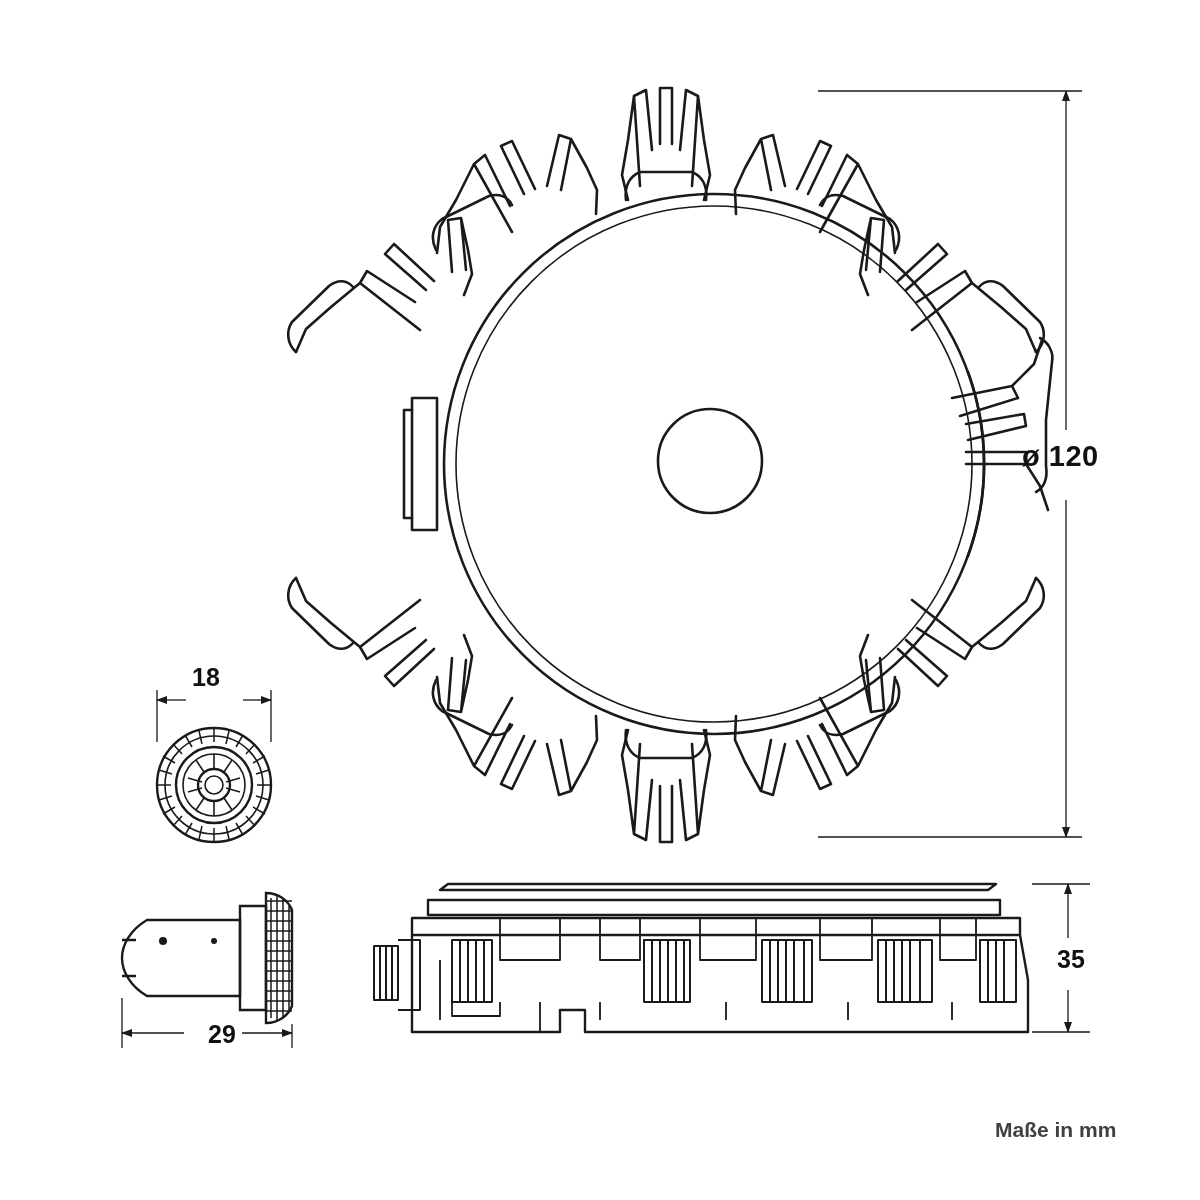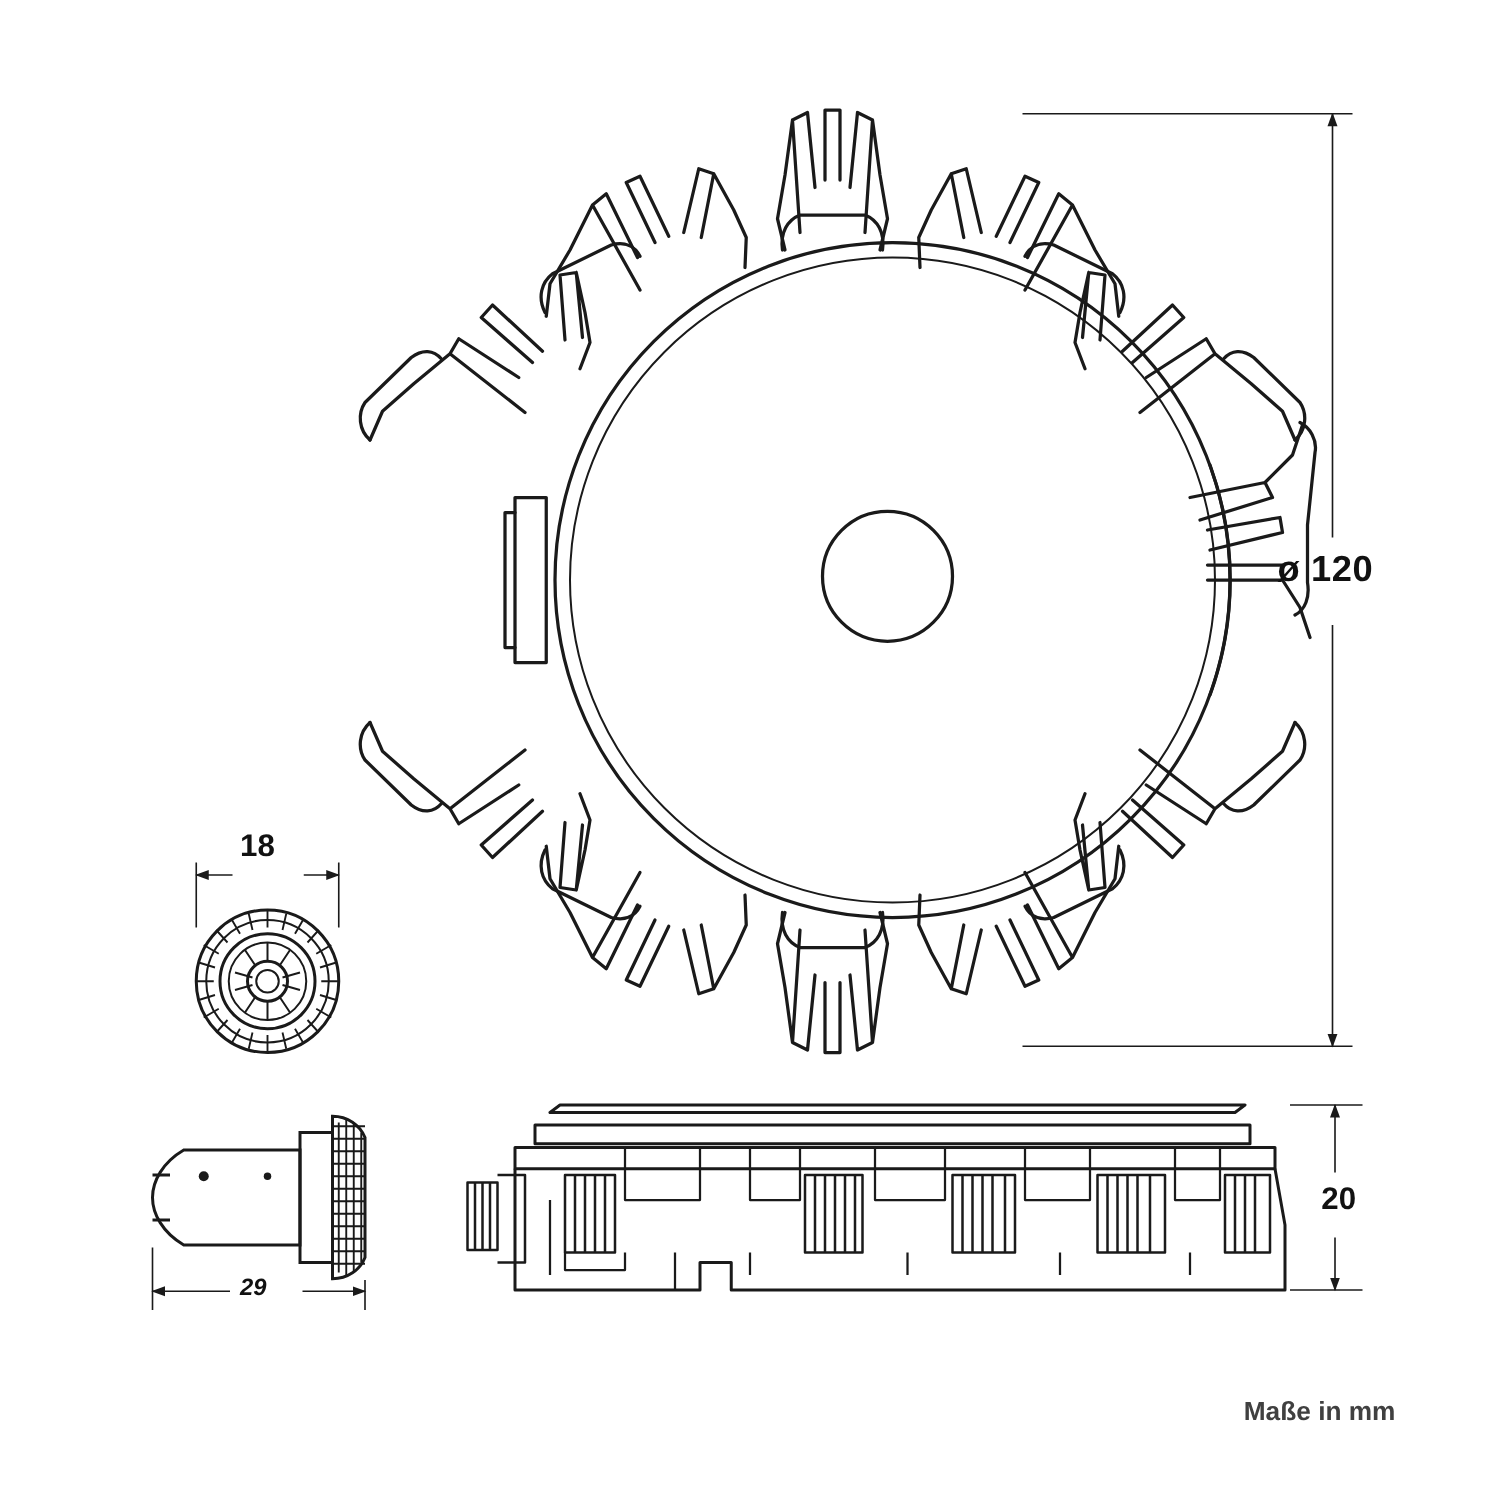--- a/index.html
+++ b/index.html
@@ -41,24 +41,23 @@
     top: 440px;
     font-size: 29px;
     letter-spacing: 0.5px;
   }
   #label-18 {
     left: 192px;
     top: 663px;
     font-size: 25px;
   }
   #label-29 {
-    left: 192px;
+    left: 208px;
     top: 1020px;
-    font-size: 19px;
-    font-style: italic;
+    font-size: 25px;
   }
   #label-24 {
     left: 1057px;
     top: 945px;
     font-size: 25px;
   }
   #label-units {
     position: absolute;
     left: 995px;
     top: 1118px;
@@ -228,16 +227,16 @@
       <line x1="1032" y1="884" x2="1090" y2="884"></line>
       <line x1="1032" y1="1032" x2="1090" y2="1032"></line>
       <line x1="1068" y1="884" x2="1068" y2="938" marker-start="url(#arrowStart)"></line>
       <line x1="1068" y1="990" x2="1068" y2="1032" marker-end="url(#arrowEnd)"></line>
     </g>
   </svg>
 
   <div class="dim-label" id="label-dia120">ø 120</div>
   <div class="dim-label" id="label-18">18</div>
   <div class="dim-label" id="label-29">29</div>
-  <div class="dim-label" id="label-24">20</div>
+  <div class="dim-label" id="label-24">35</div>
   <div id="label-units">Maße in mm</div>
 
 </div>
 
 </body></html>

